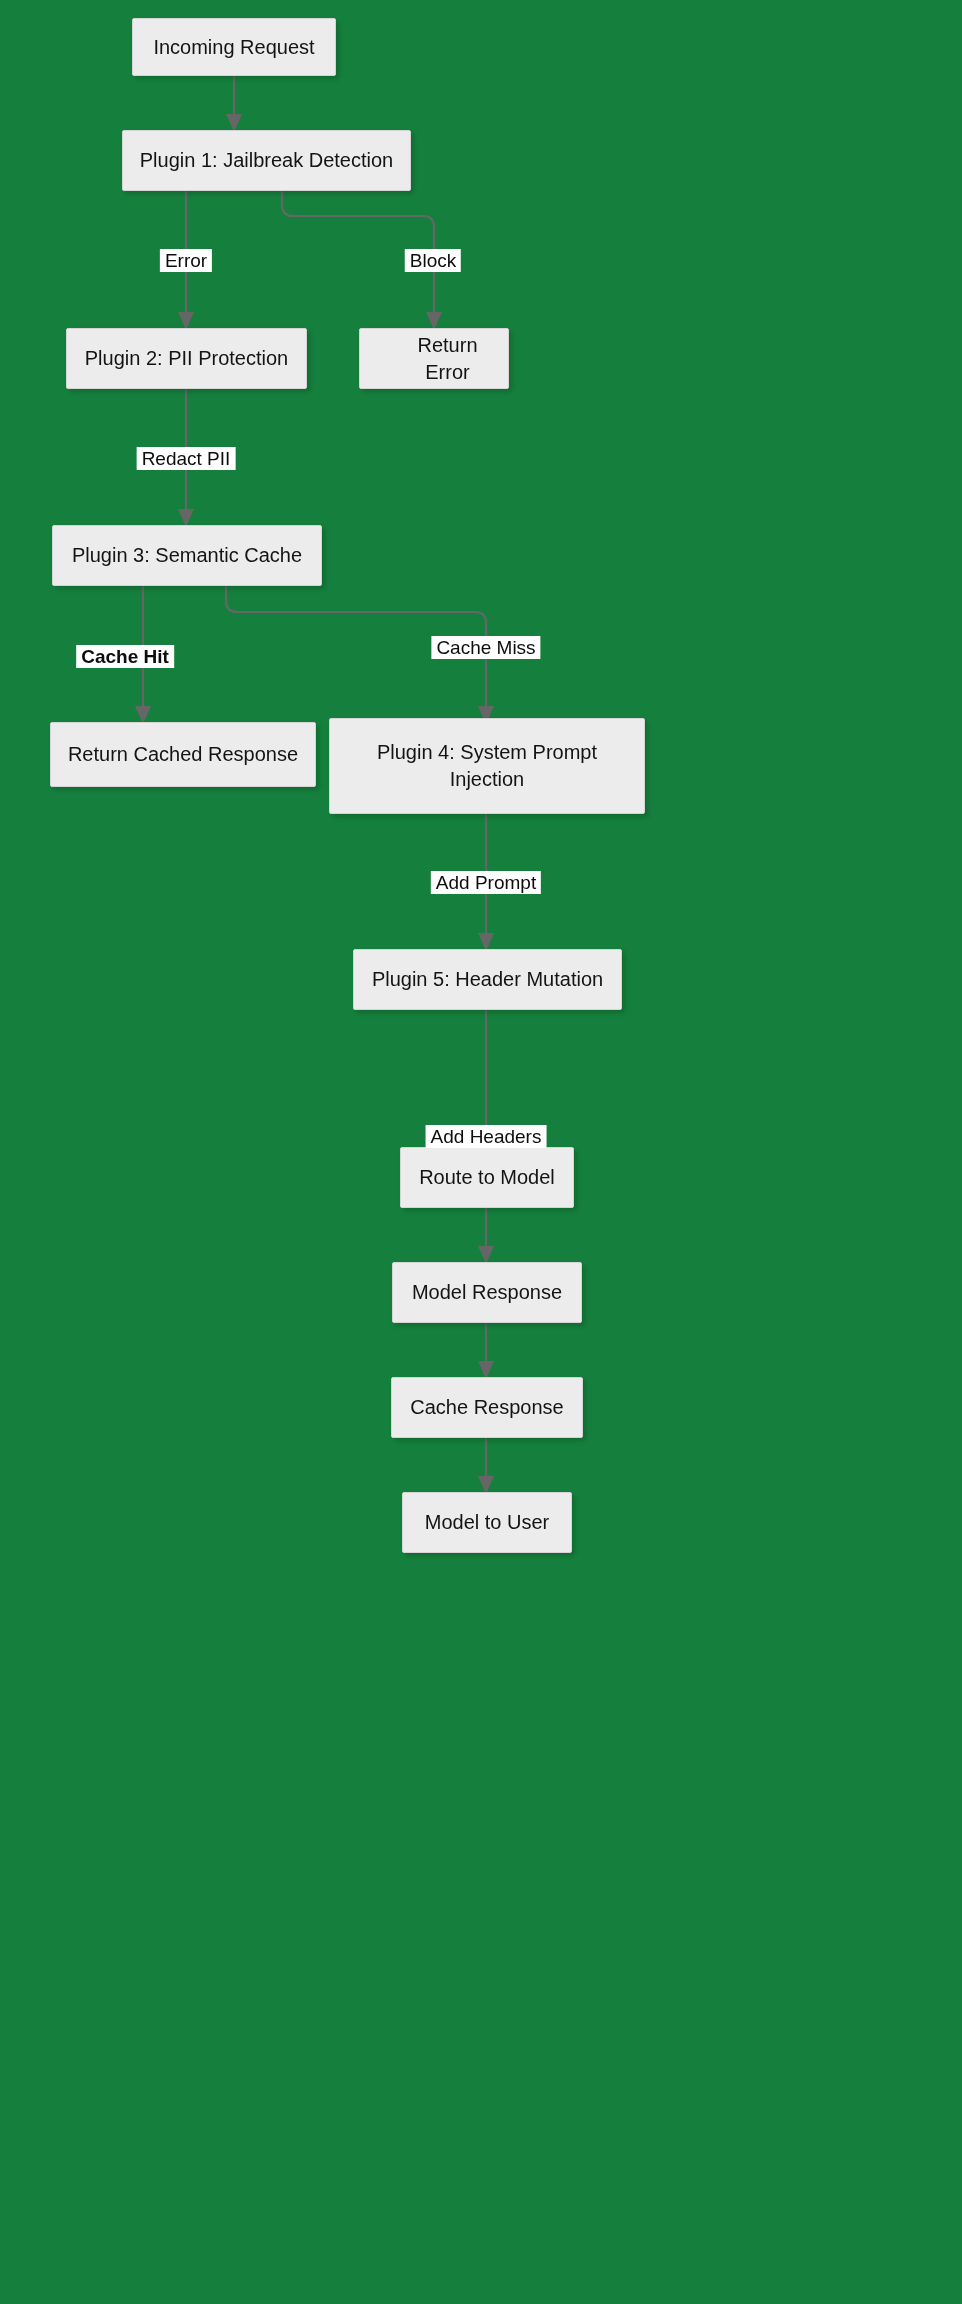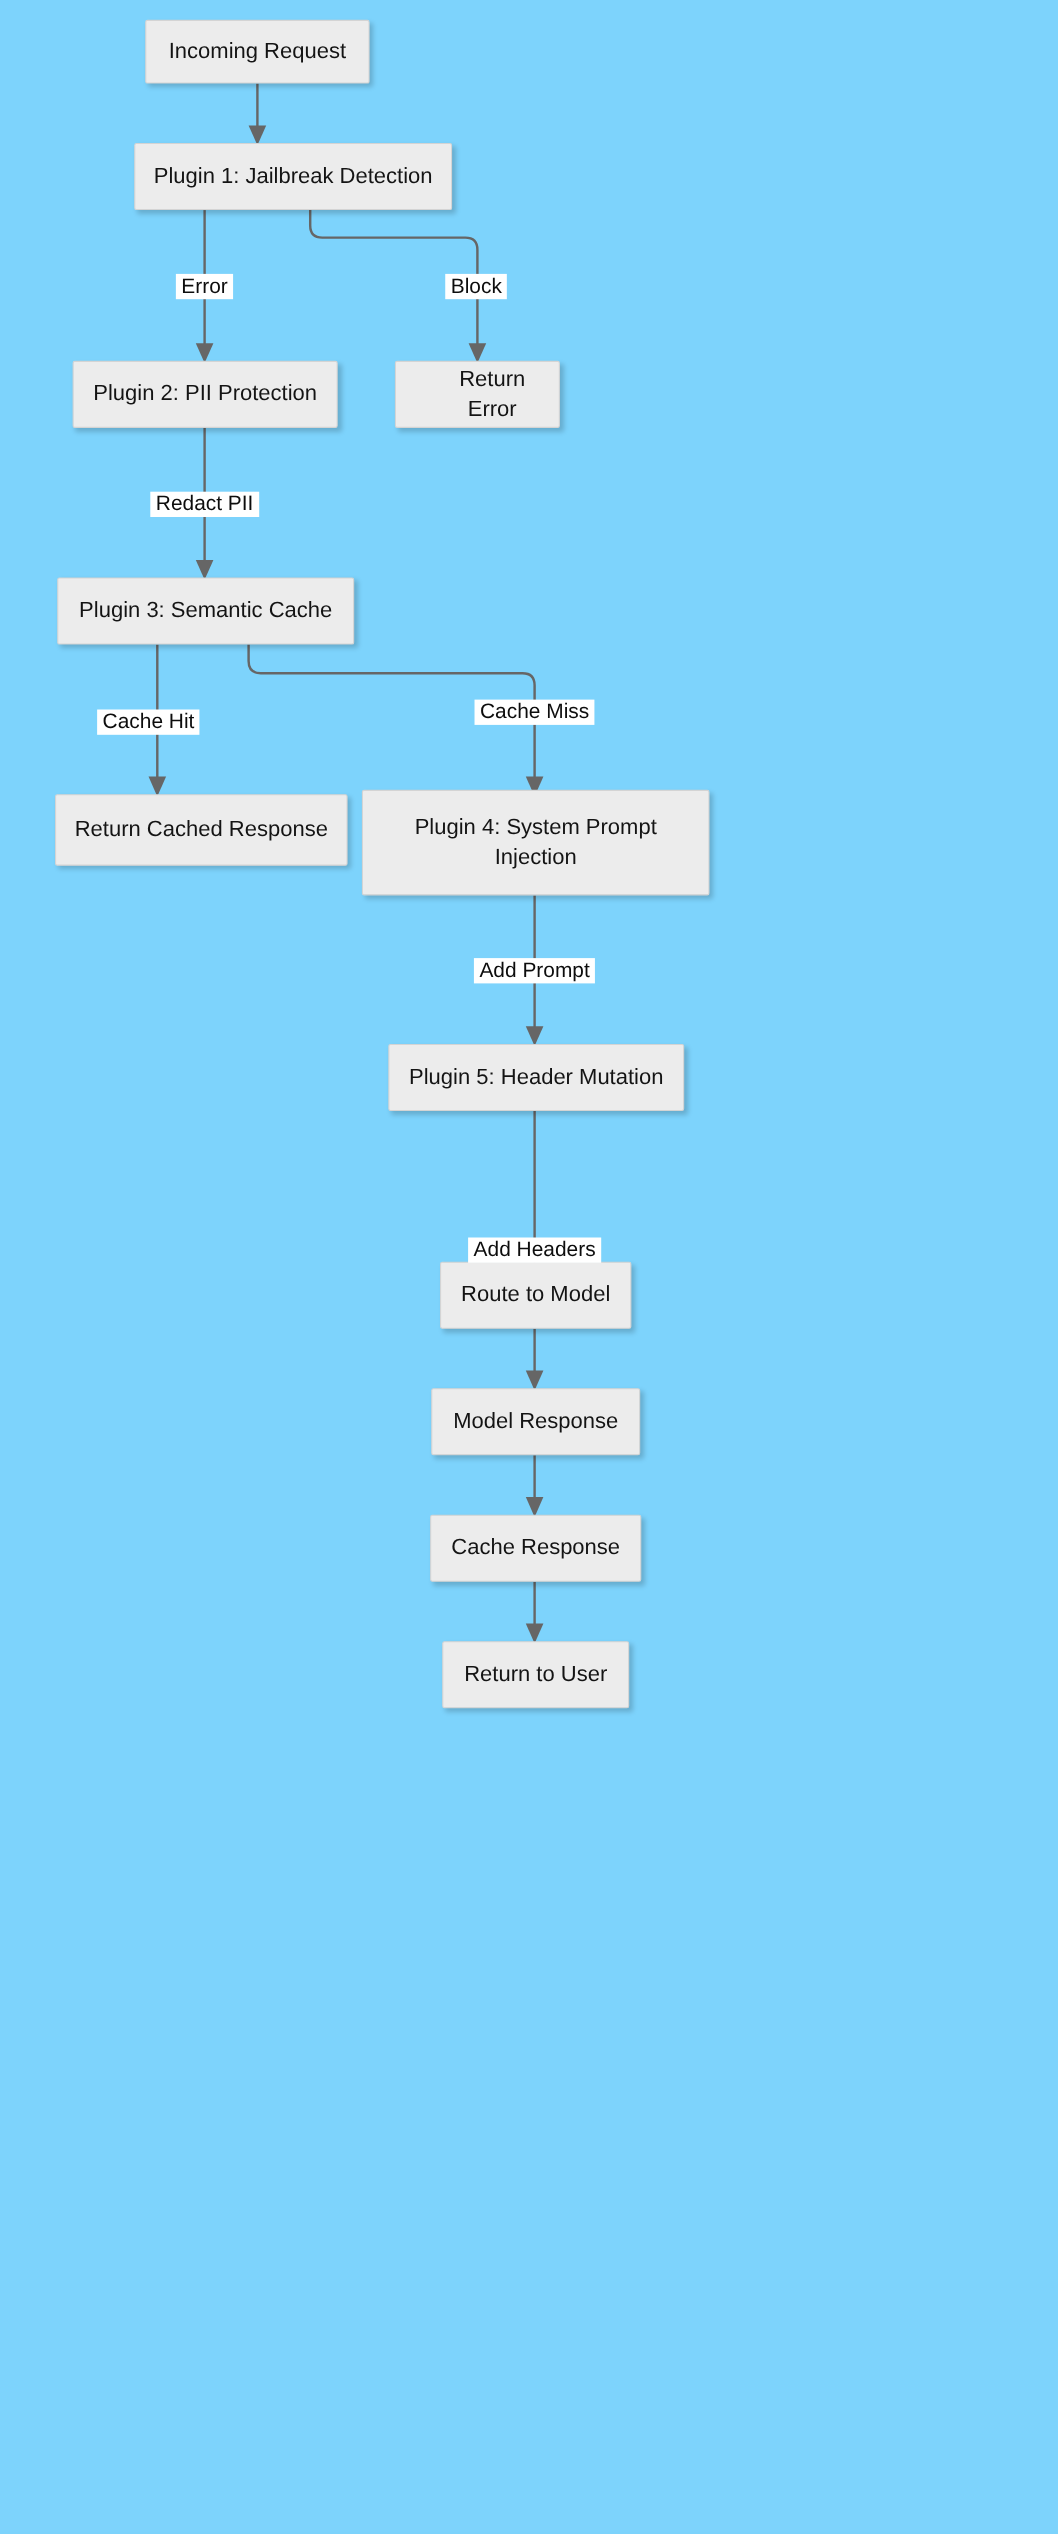--- a/index.html
+++ b/index.html
@@ -7,21 +7,21 @@
     padding: 0;
     background: #ffffff;
   }
   body {
     font-family: "Liberation Sans", sans-serif;
   }
   #canvas {
     position: relative;
     width: 962px;
     height: 2304px;
-    background: #7dd3fc;
+    background: #15803d;
     overflow: hidden;
   }
   .node {
     position: absolute;
     box-sizing: border-box;
     background: #ececec;
     border: 1px solid #d4d4d4;
     border-radius: 2px;
     box-shadow: 3px 3px 5px rgba(0,0,0,0.18);
     display: flex;
@@ -138,29 +138,29 @@
   <div class="node" style="left:329px; top:718px; width:316px; height:96px;">Plugin 4: System Prompt Injection</div>
 
   <div class="node" style="left:353px; top:949px; width:269px; height:61px;">Plugin 5: Header Mutation</div>
 
   <div class="node" style="left:400px; top:1147px; width:174px; height:61px;">Route to Model</div>
 
   <div class="node" style="left:391px; top:1377px; width:192px; height:61px;">Cache Response</div>
 
   <div class="node" style="left:392px; top:1262px; width:190px; height:61px;">Model Response</div>
 
-  <div class="node" style="left:402px; top:1492px; width:170px; height:61px;">Return to User</div>
+  <div class="node" style="left:402px; top:1492px; width:170px; height:61px;">Model to User</div>
 
   <div class="edge-label" style="left:186px; top:249px;">Error</div>
 
   <div class="edge-label" style="left:433px; top:249px;">Block</div>
 
   <div class="edge-label" style="left:186px; top:447px;">Redact PII</div>
 
-  <div class="edge-label" style="left:135px; top:645px;">Cache Hit</div>
+  <div class="edge-label" style="left:125px; top:645px;font-weight:bold;">Cache Hit</div>
 
   <div class="edge-label" style="left:486px; top:636px;">Cache Miss</div>
 
   <div class="edge-label" style="left:486px; top:871px;">Add Prompt</div>
 
   <div class="edge-label" style="left:486px; top:1125px;">Add Headers</div>
 
 </div>
 
 </body></html>

